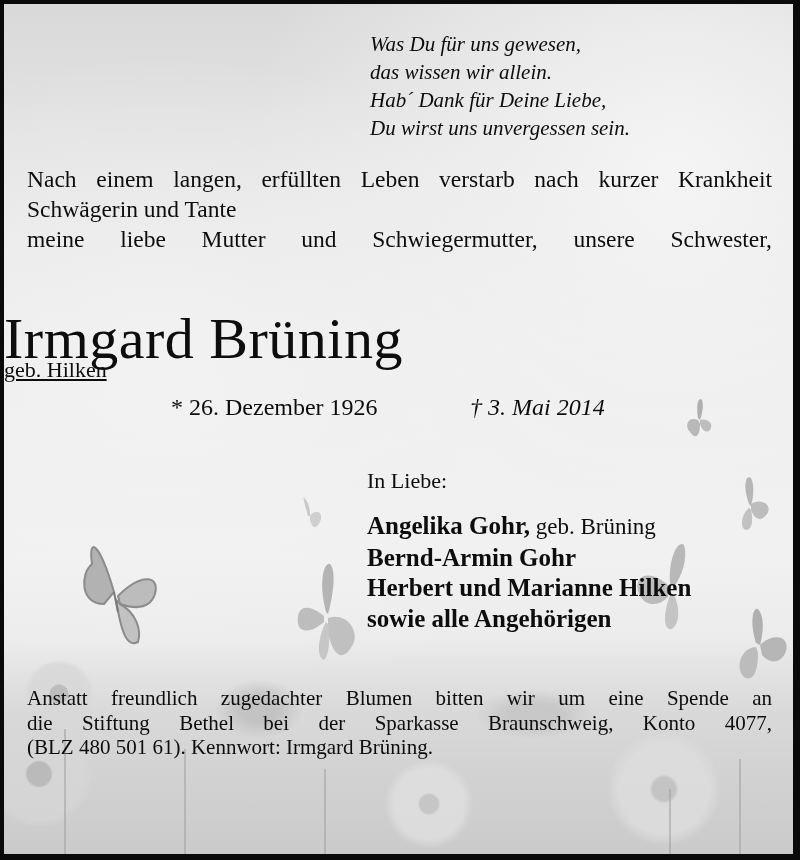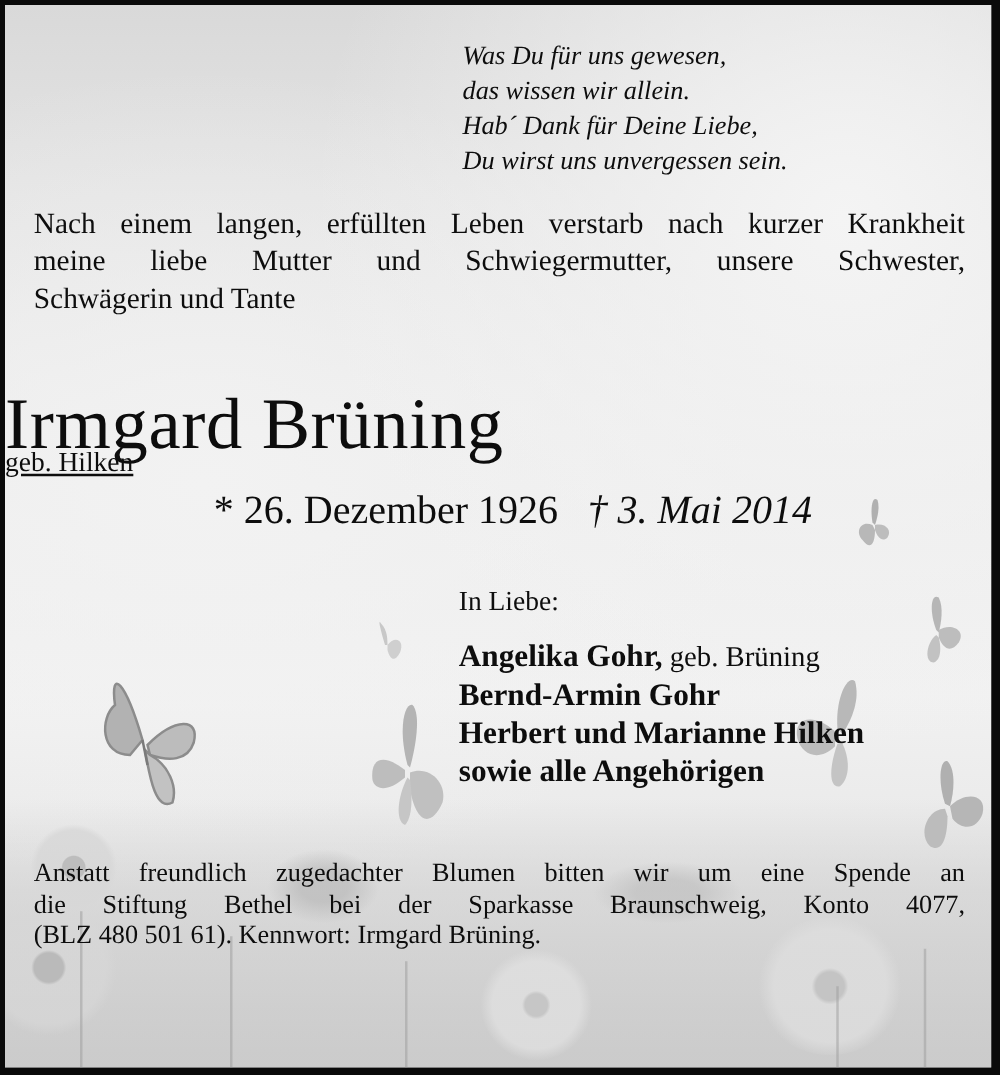--- a/index.html
+++ b/index.html
@@ -35,21 +35,21 @@
     .intro .line.last { text-align-last: left; }
     .name {
       position: absolute; left: 0; right: 0; top: 274px; text-align: left;
       font-weight: normal; font-size: 58px; line-height: 70px; letter-spacing: 0.5px; margin-top: 26px;
     }
     .maiden {
       position: absolute; left: 0; right: 0; top: 352px; 
       font-size: 22px; line-height: 28px; text-decoration: underline;
     }
     .dates {
-      position: absolute; top: 388px; font-size: 32px; line-height: 30px; white-space: nowrap;
+      position: absolute; top: 388px; font-size: 24px; line-height: 30px; white-space: nowrap;
     }
     .born { left: 167px; }
     .died { left: 466px; font-style: italic; }
     .inliebe { position: absolute; left: 363px; top: 463px; font-size: 22px; line-height: 28px; }
     .mourners { position: absolute; left: 363px; top: 507px; font-size: 25px; line-height: 30.5px; }
     .mourners .b { font-weight: bold; }
     .mourners .n { font-weight: normal; font-size: 23px; }
     .funeral {
       position: absolute; left: 23px; top: 678px; width: 745px;
       font-size: 21px; line-height: 24.5px;
@@ -116,22 +116,22 @@
 
   <div class="poem">
     <div>Was Du für uns gewesen,</div>
     <div>das wissen wir allein.</div>
     <div>Hab´ Dank für Deine Liebe,</div>
     <div>Du wirst uns unvergessen sein.</div>
   </div>
 
   <div class="intro">
     <span class="line">Nach einem langen, erfüllten Leben verstarb nach kurzer Krankheit</span>
+    <span class="line last">Schwägerin und Tante</span>
     <span class="line">meine liebe Mutter und Schwiegermutter, unsere Schwester,</span>
-    <span class="line last">Schwägerin und Tante</span>
   </div>
 
   <div class="name">Irmgard Brüning</div>
   <div class="maiden">geb. Hilken</div>
   <div class="dates born">* 26. Dezember 1926</div>
   <div class="dates died">† 3. Mai 2014</div>
 
   <div class="inliebe">In Liebe:</div>
   <div class="mourners">
     <div><span class="b">Angelika Gohr,</span><span class="n"> geb. Brüning</span></div>

